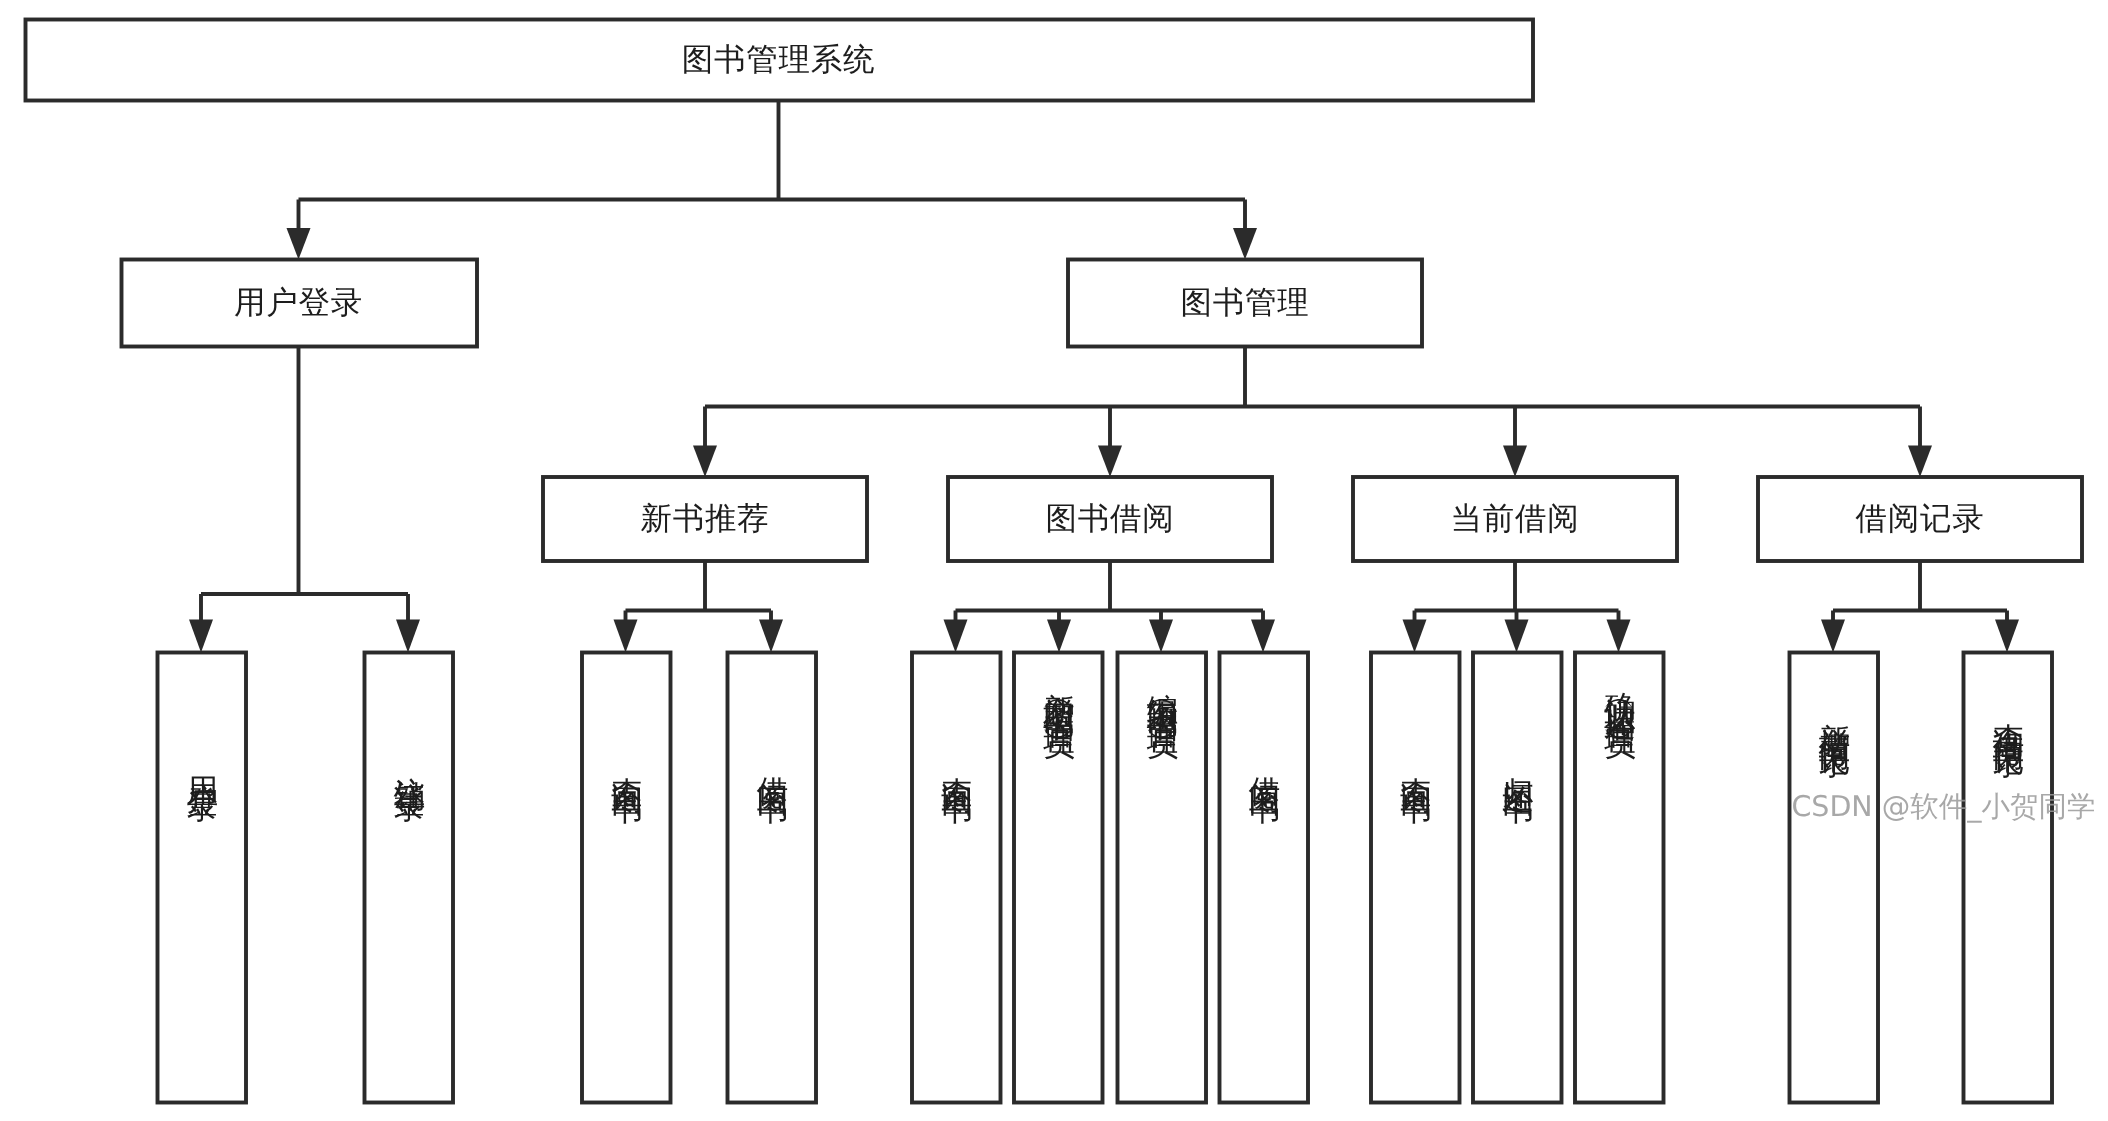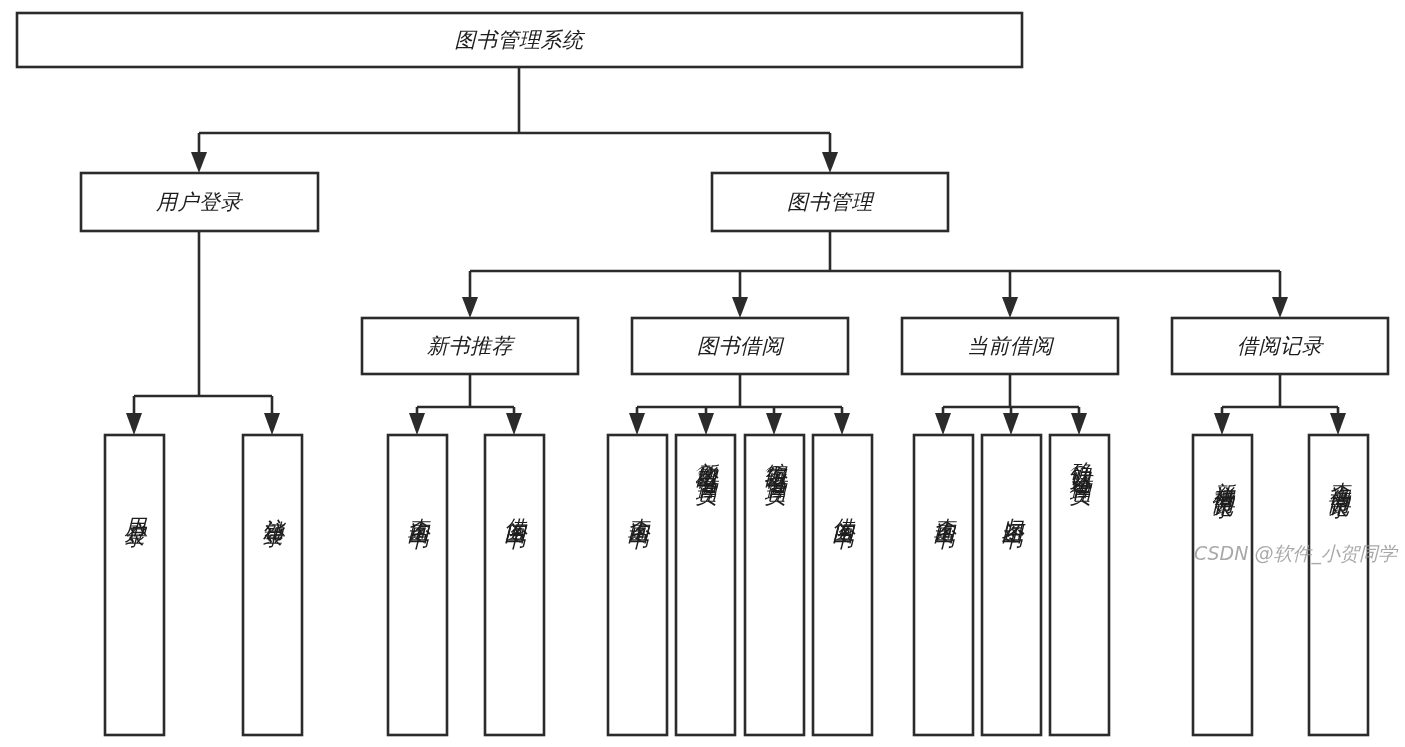--- a/index.html
+++ b/index.html
@@ -11,21 +11,20 @@
     width: 1405px;
     height: 747px;
     font-family: "DejaVu Sans", "Liberation Sans", sans-serif;
     overflow: hidden;
   }
   #diagram-root {
     position: relative;
     width: 1405px;
     height: 573px;
     background: #ffffff;
-    font-style: italic;
   }
   svg#flowchart {
     position: absolute;
     left: 0;
     top: 0;
     width: 1405px;
     height: 747px;
     display: block;
   }
   .node-box {
@@ -64,21 +63,21 @@
     font-family: "DejaVu Sans", "Liberation Sans", sans-serif;
     font-size: 21px;
     line-height: 1;
     color: #1d1d1d;
     letter-spacing: 3.5px;
     white-space: nowrap;
   }
   .watermark {
     position: absolute;
     right: 8px;
-    bottom: 6px;
+    bottom: 22px;
     font-family: "DejaVu Sans", "Liberation Sans", sans-serif;
     font-size: 19px;
     color: #9a9a9a;
     opacity: 0.85;
     white-space: nowrap;
   }
 </style>
 </head>
 <body>
 

